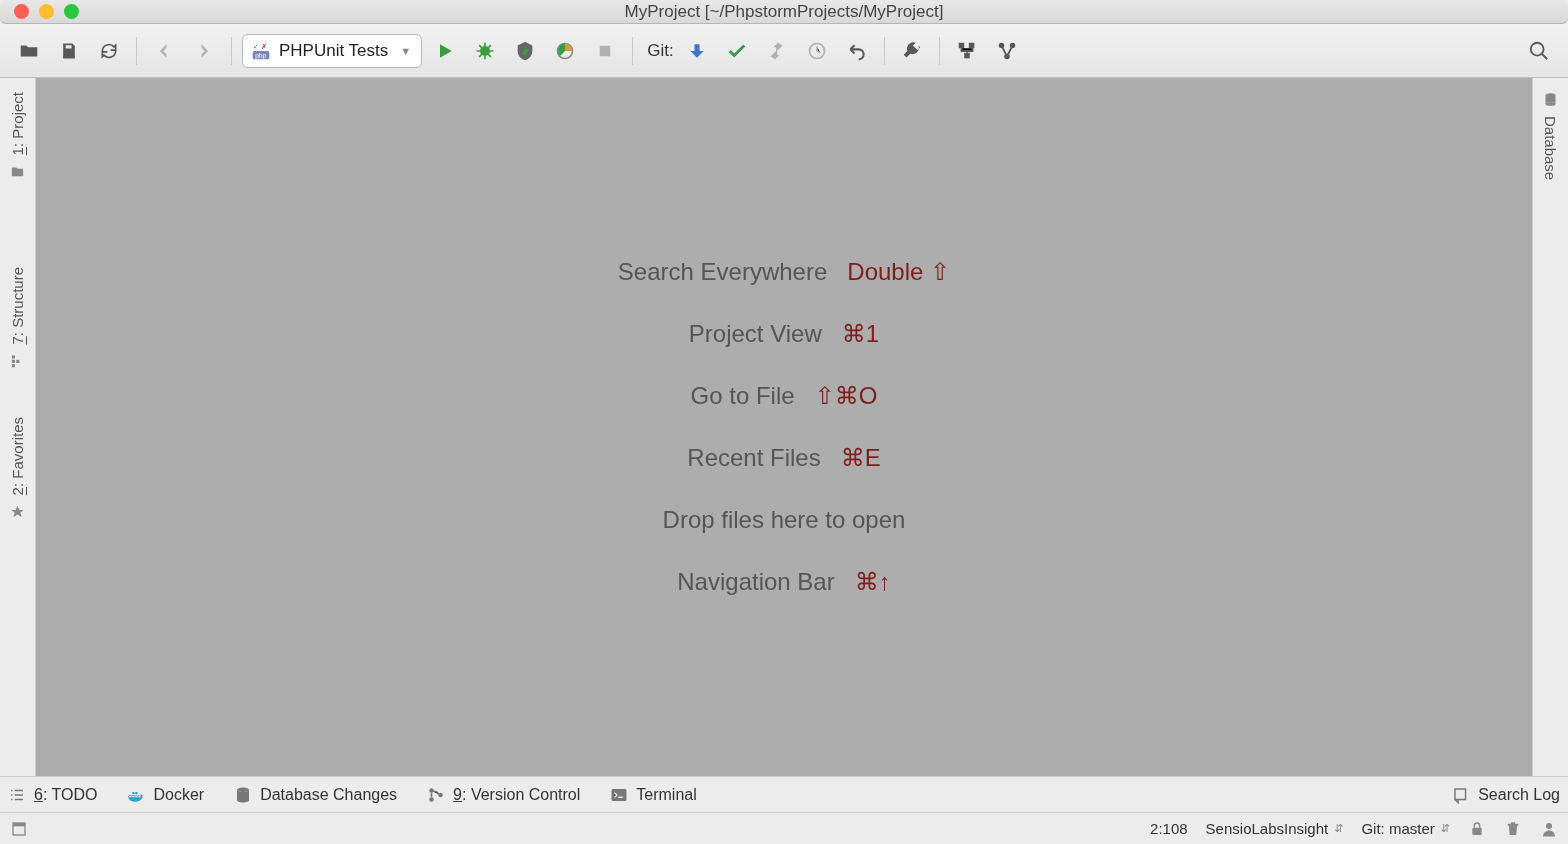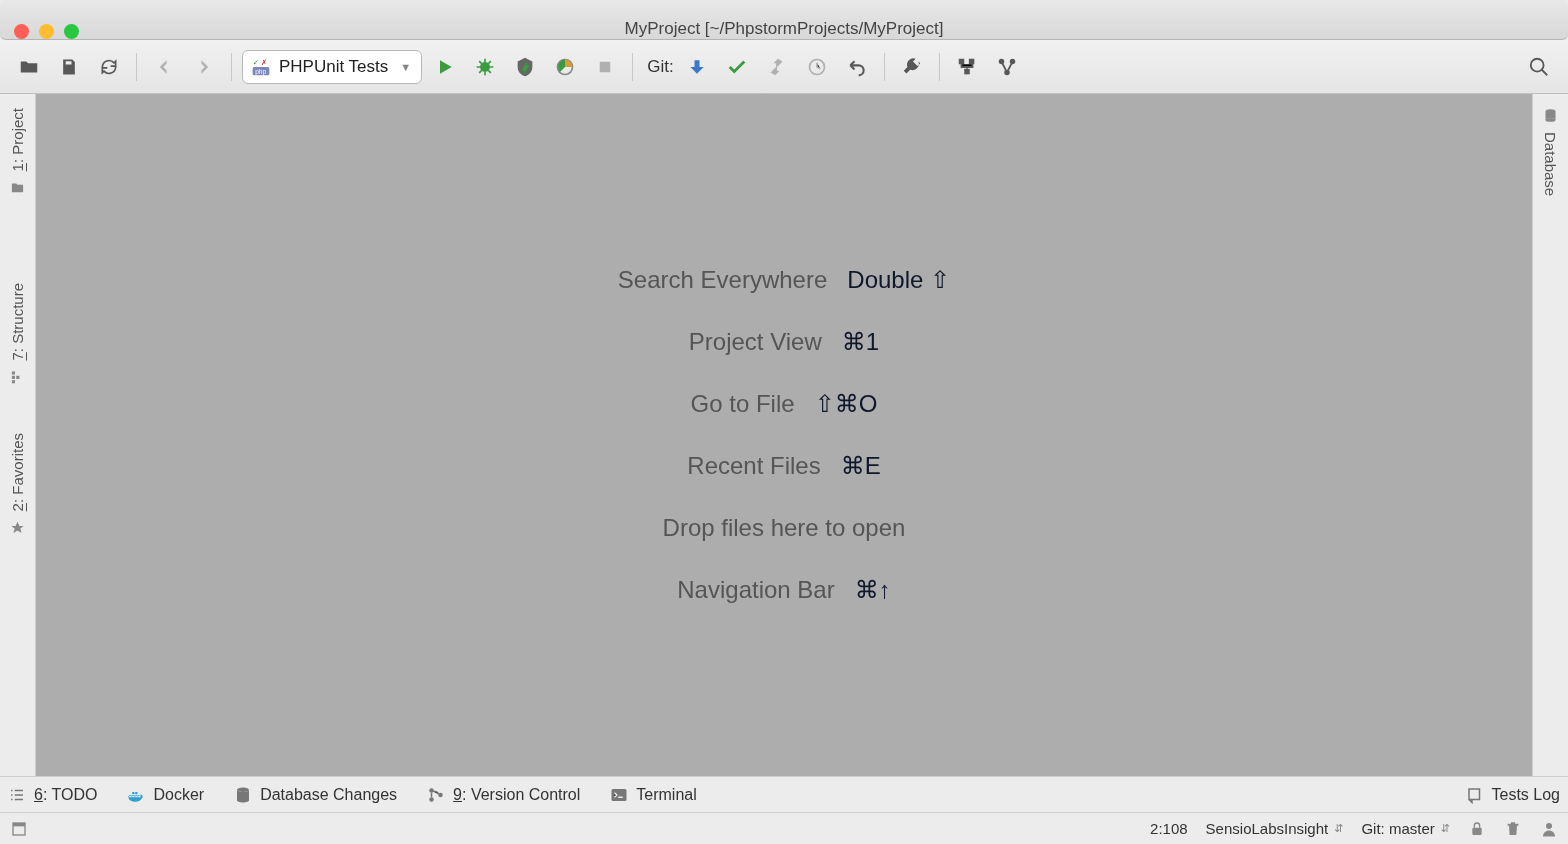--- a/index.html
+++ b/index.html
@@ -9,24 +9,24 @@
   background: #ececec;
   width: 1568px;
   height: 844px;
   overflow: hidden;
   display: flex;
   flex-direction: column;
 }
 
 
 .titlebar {
-  height: 40px;
+  height: 24px;
   background: linear-gradient(#e8e8e8, #d8d8d8);
   display: flex;
-  align-items: flex-end;
+  align-items: center;
   border-bottom: 1px solid #b5b5b5;
   position: relative;
   border-radius: 6px;
 }
 .traffic-lights {
   display: flex;
   gap: 10px;
   padding-left: 14px;
 }
 .light { width: 15px; height: 15px; border-radius: 50%; }
@@ -116,21 +116,21 @@
   justify-content: center;
   gap: 34px;
 }
 .hint-row {
   display: flex;
   align-items: baseline;
   gap: 20px;
   font-size: 24px;
 }
 .hint-label { color: #555; }
-.hint-key { color: #0f172a; }
+.hint-key { color: #7f1d1d; }
 
 
 .bottom-tools {
   height: 36px;
   background: #ececec;
   border-top: 1px solid #cfcfcf;
   display: flex;
   align-items: center;
   padding: 0 8px;
   gap: 30px;
@@ -427,21 +427,21 @@
     </span>
     <span>Terminal</span>
   </div>
   <div class="bt-spacer"></div>
   <div class="bt-item">
     <span class="bt-icon">
       <svg width="18" height="18" viewBox="0 0 24 24">
           <path fill="none" stroke="currentColor" stroke-width="2" d="M4 4h14v14H4zM4 18l4 4v-4"></path>
         </svg>
     </span>
-    <span>Tests Log</span>
+    <span>Search Log</span>
   </div>
 </div>
 
 <div class="statusbar">
   <div class="sb-item">
     <span class="sb-icon">
       <svg width="16" height="16" viewBox="0 0 24 24">
           <rect x="3" y="3" width="18" height="18" fill="none" stroke="currentColor" stroke-width="2"></rect>
           <rect x="3" y="3" width="18" height="5" fill="currentColor"></rect>
         </svg>

